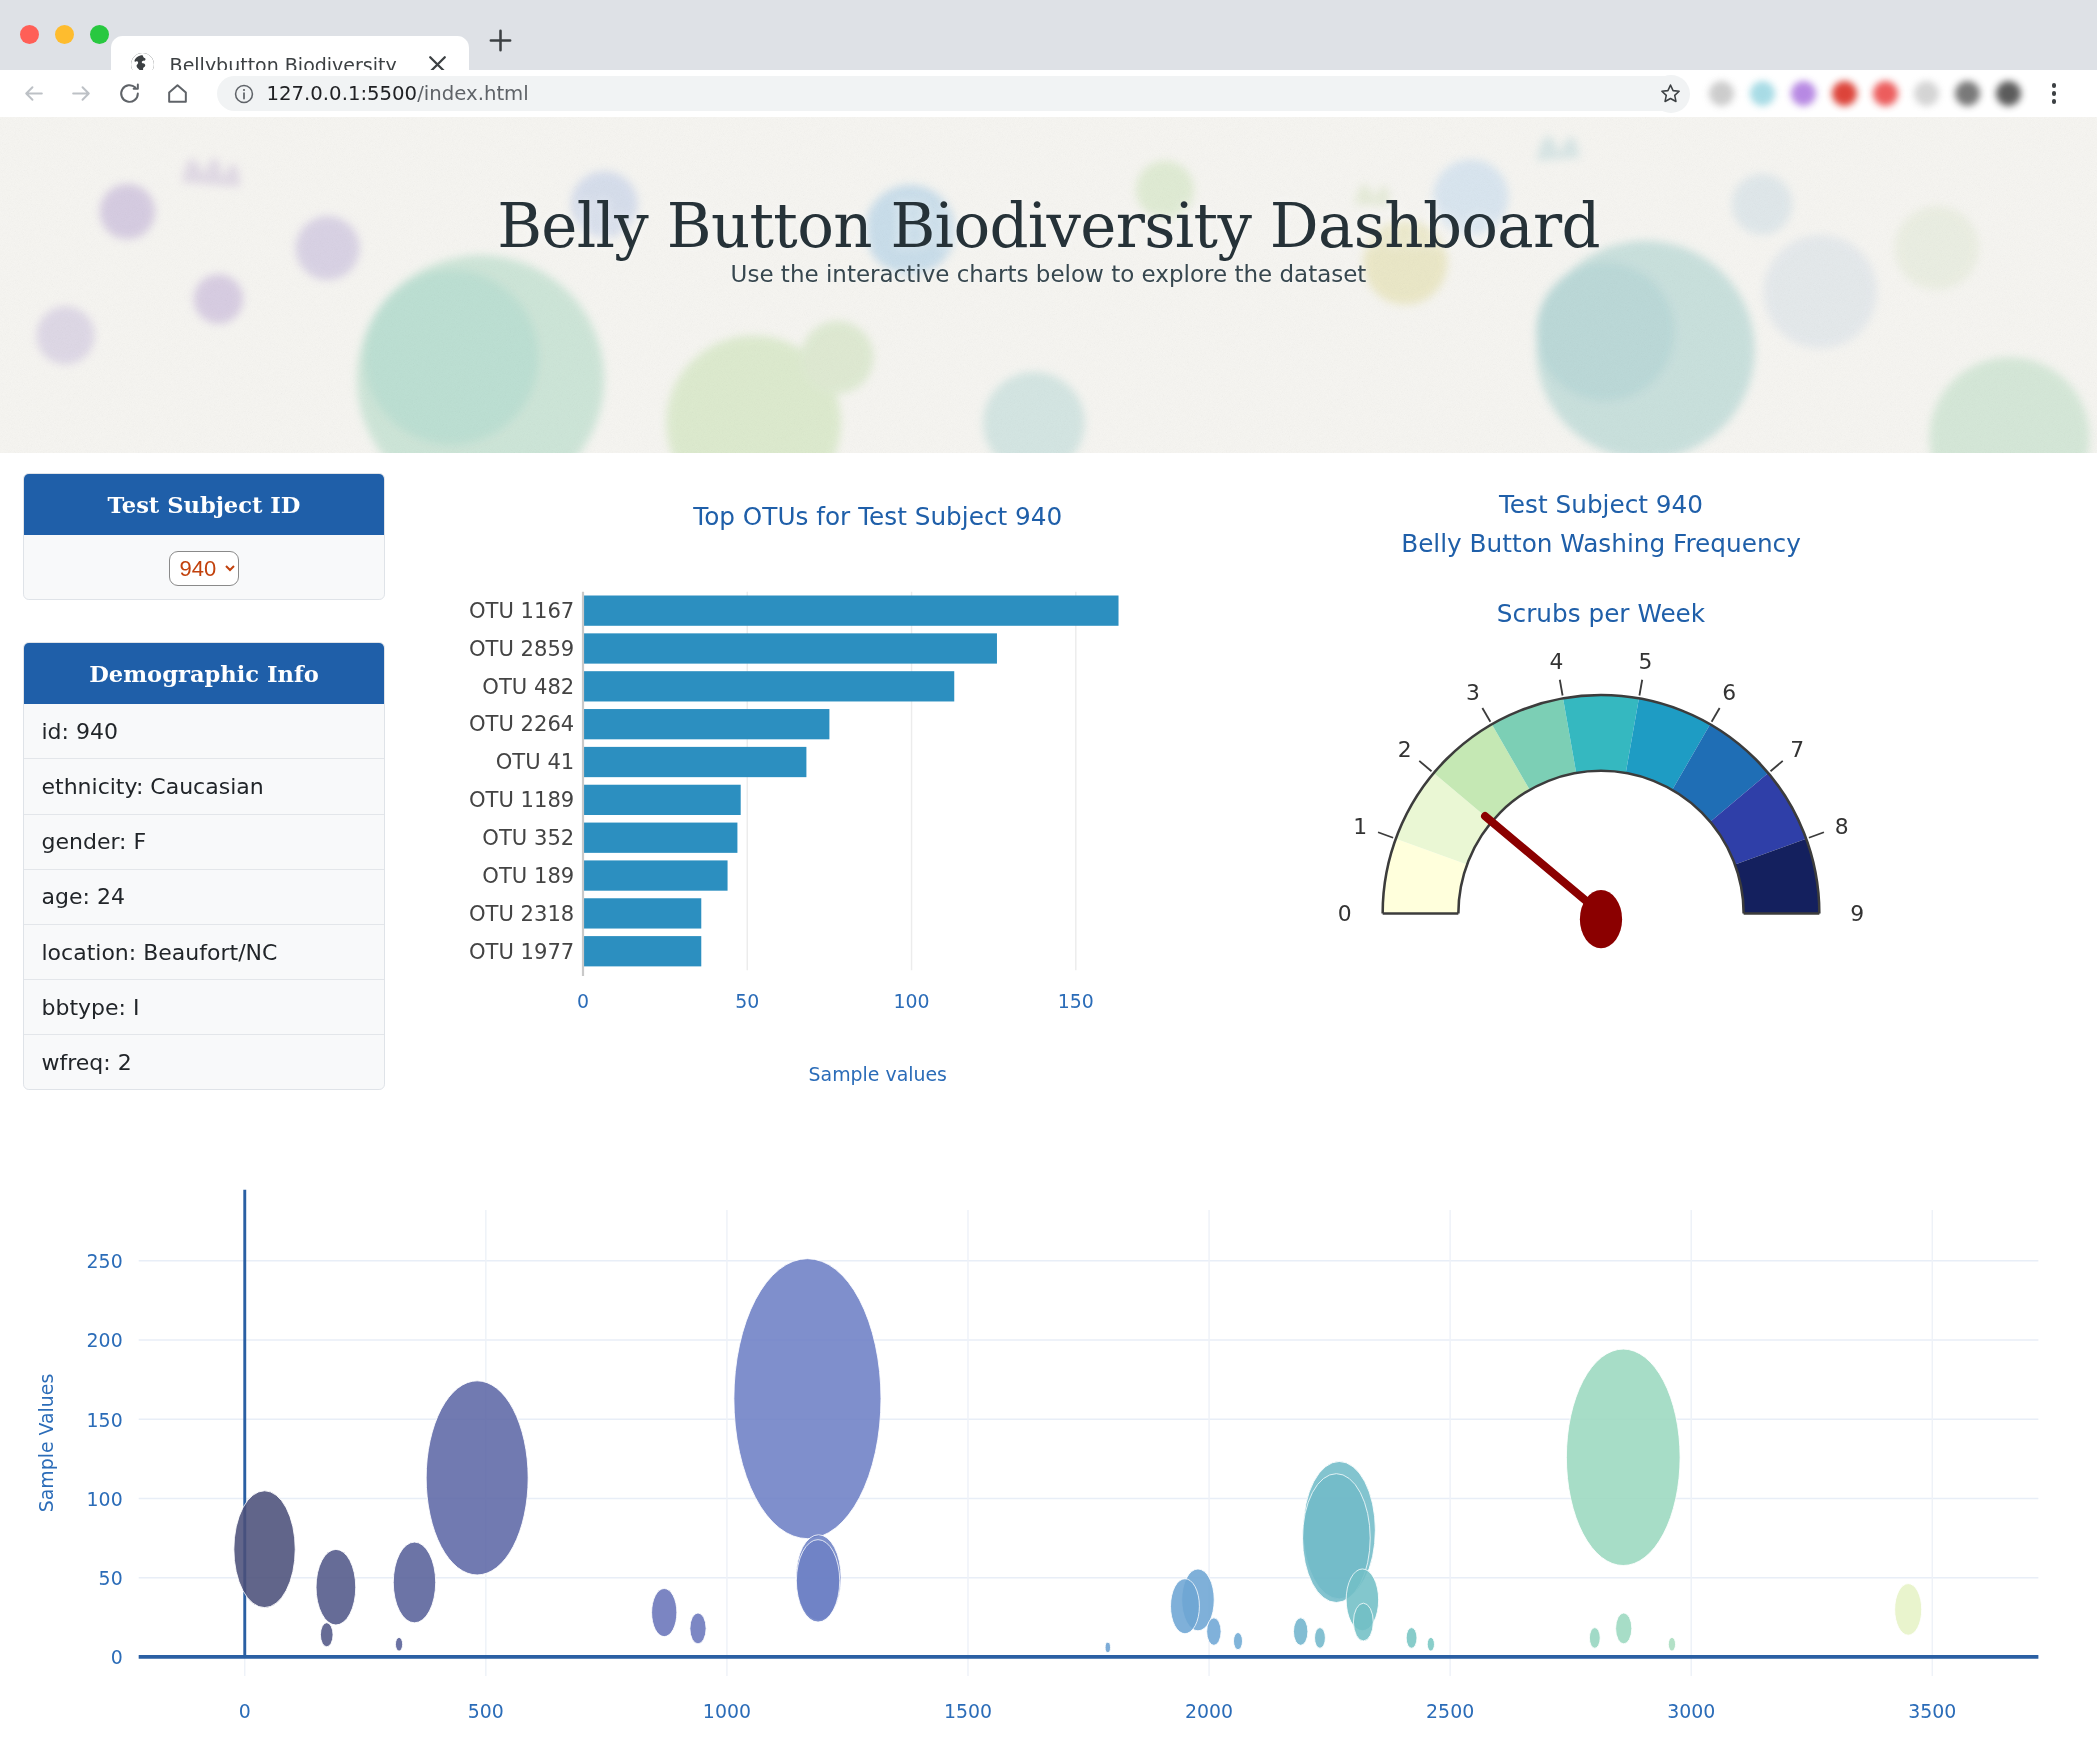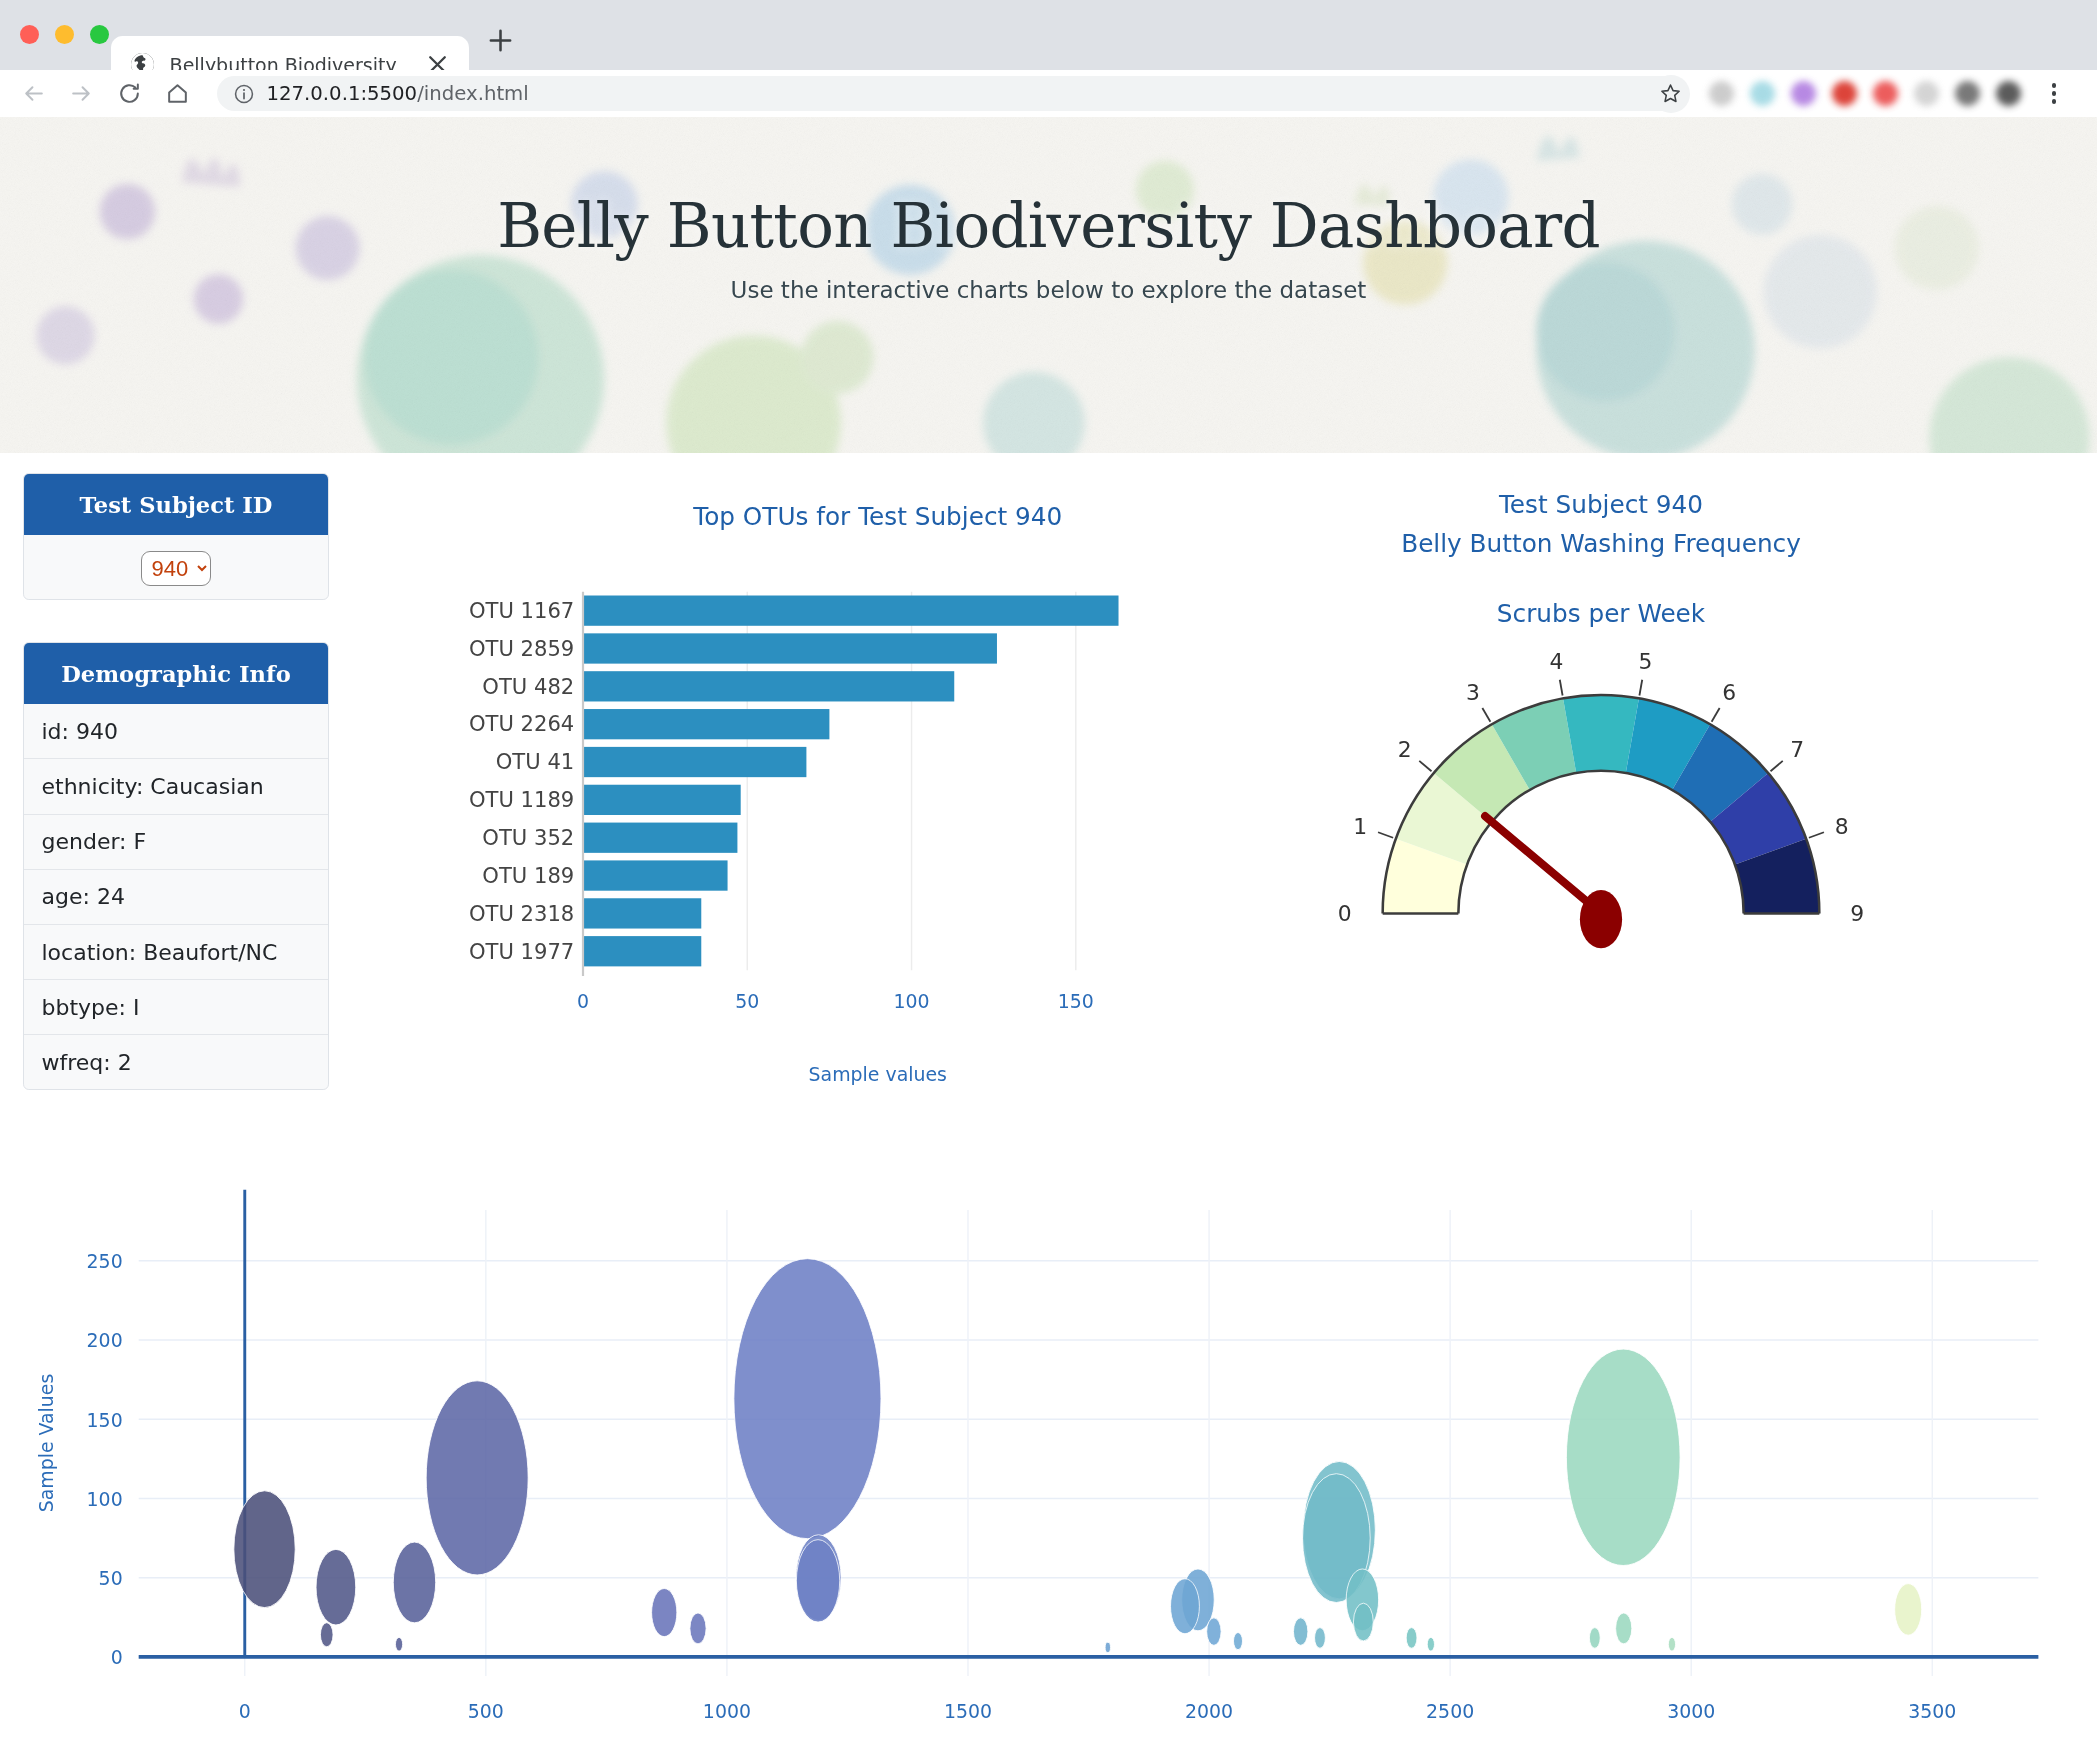--- a/index.html
+++ b/index.html
@@ -57,30 +57,30 @@
   }
   #banner-art { position:absolute; inset:0; }
   #banner-text { position:absolute; inset:0; display:flex; flex-direction:column;
                  align-items:center; justify-content:flex-start; padding-top:73px; }
   #banner-title {
     font-family:"DejaVu Serif", serif; font-weight:normal;
     font-size:61px; color:#263238; letter-spacing:-0.7px; white-space:nowrap;
     text-shadow:0 0 10.2px rgba(255,255,255,.55);
   }
   #banner-subtitle {
-    margin-top:16px; font-size:23px; color:#37474f;
+    font-size:23px; color:#37474f;
     font-family:"DejaVu Sans", sans-serif;
     text-shadow:0 0 7.3px rgba(255,255,255,.6);
   }
 
   
   #content { position:relative; width:2097px; height:1309px; background:#fff; }
 
   
-  #sidebar { position:absolute; left:23px; top:20.4px; width:306px; }
+  #sidebar { position:absolute; left:23px; top:20.4px; width:362px; }
   .panel { border:0.7px solid #dfe3e8; border-radius:5.8px; overflow:hidden; background:#f8f9fa; margin-bottom:42px; }
   .panel-head {
     background:#1f5fa9; color:#fff; text-align:center; padding:17.5px 7.3px;
     font-family:"DejaVu Serif", serif; font-weight:bold; font-size:22.6px;
   }
   .panel-body { padding:16px 0 13px 0; text-align:center; }
   #subject-select {
     font-size:22px; font-family:Liberation Sans, sans-serif;
     padding:2.9px 5.8px; border:1.5px solid #8a8a8a; border-radius:9px; background:#fff; color:#c2410c;
     cursor:pointer;

